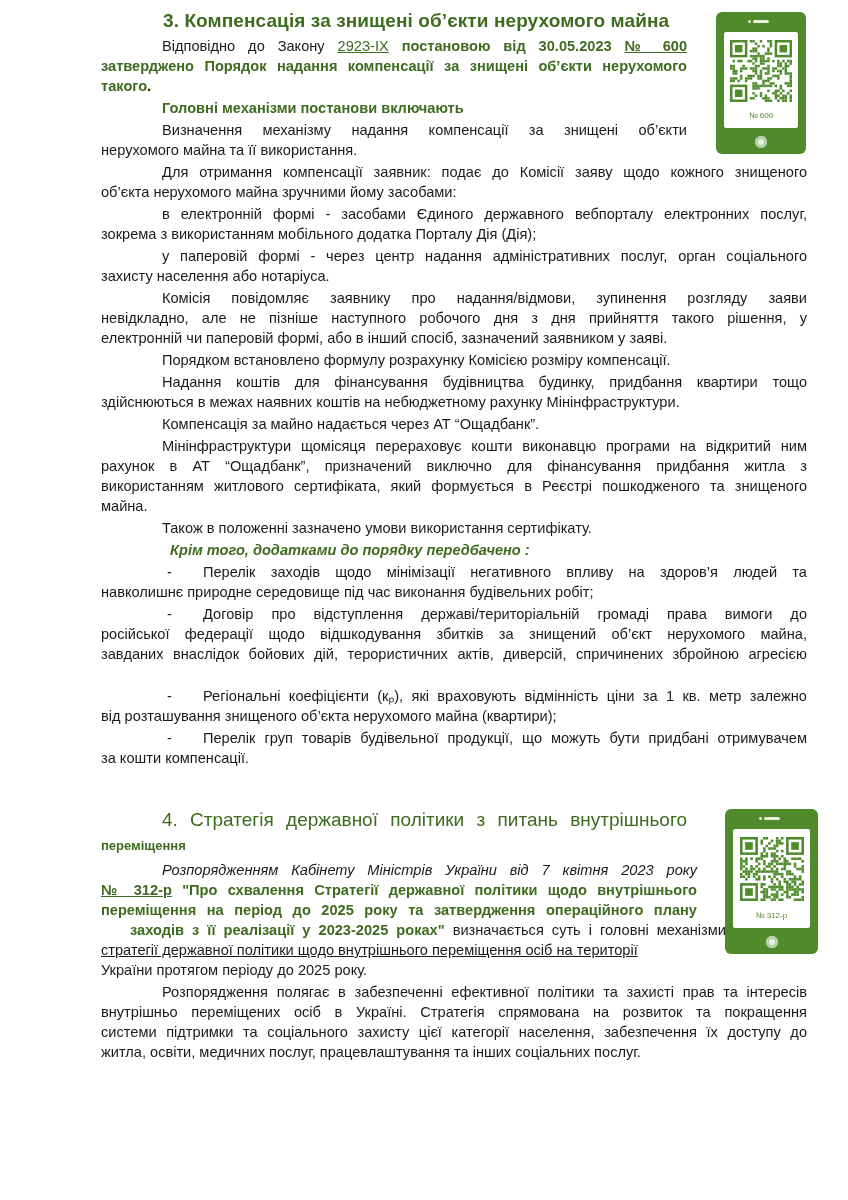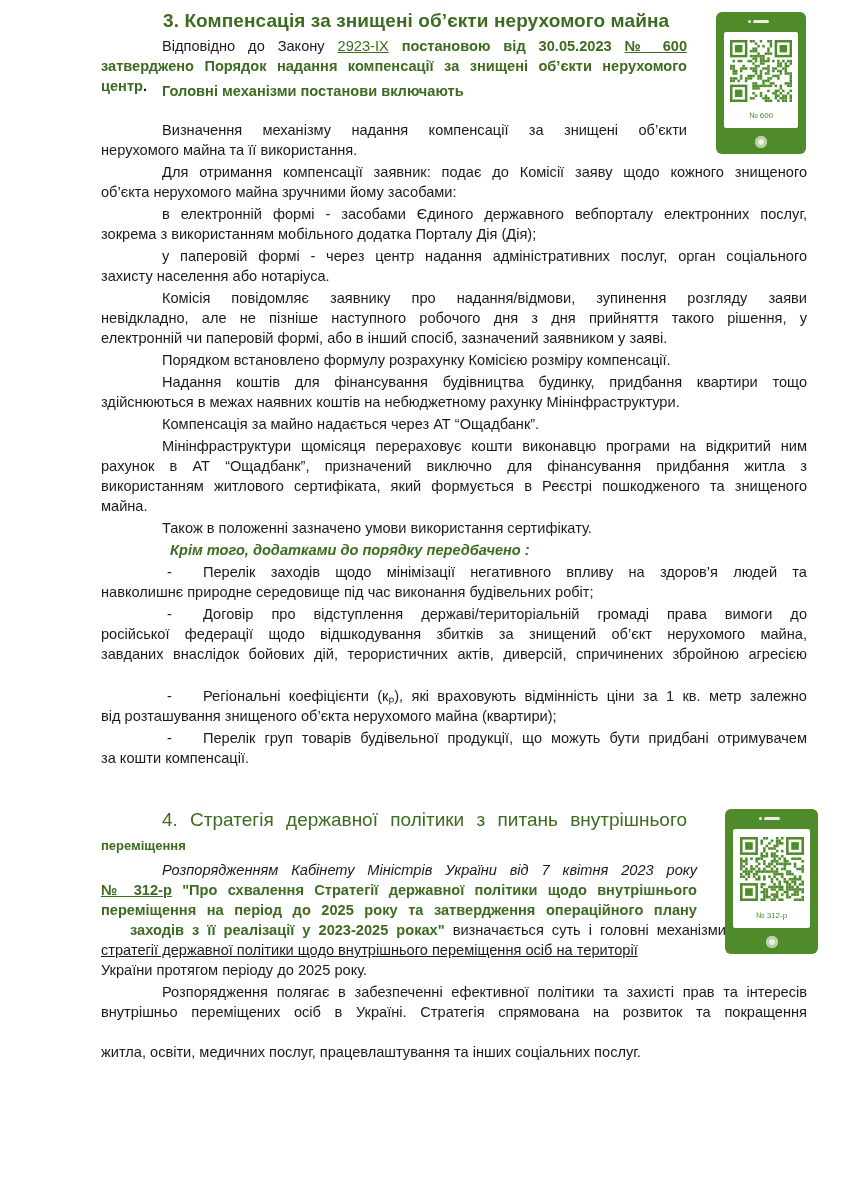--- a/index.html
+++ b/index.html
@@ -39,23 +39,23 @@
 
   <div class="h" style="left:163px; top:10px;">3. Компенсація за знищені об’єкти нерухомого майна</div>
 
   <div class="just narrow indent" style="top:36px;">
     <span>Відповідно до Закону</span>
     <span class="ul green">2923-IX</span>
     <span class="bold green">постановою від 30.05.2023</span>
     <span class="bold green ul">№ 600</span>
   </div>
   <div class="just narrow bold green" style="top:56px;">затверджено Порядок надання компенсації за знищені об’єкти нерухомого</div>
-  <div class="line bold green" style="top:76px;"><span>центр</span><span style="color:#1a1a1a">.</span></div>
-
-  <div class="line bold green" style="top:81px; left:162px;">Головні механізми постанови включають</div>
+  <div class="line bold green" style="top:76px;"><span>такого</span><span style="color:#1a1a1a">.</span></div>
+
+  <div class="line bold green" style="top:98px; left:162px;">Головні механізми постанови включають</div>
 
   <div class="just narrow indent" style="top:120px;">Визначення механізму надання компенсації за знищені об’єкти</div>
   <div class="line" style="top:140px;">нерухомого майна та її використання.</div>
   <div class="just indent" style="top:162px;">Для отримання компенсації заявник: подає до Комісії заяву щодо кожного знищеного</div>
   <div class="line" style="top:182px;">об’єкта нерухомого майна зручними йому засобами:</div>
   <div class="just indent" style="top:204px;">в електронній формі - засобами Єдиного державного вебпорталу електронних послуг,</div>
   <div class="line" style="top:224px;">зокрема з використанням мобільного додатка Порталу Дія (Дія);</div>
   <div class="just indent" style="top:246px;">у паперовій формі - через центр надання адміністративних послуг, орган соціального</div>
   <div class="line" style="top:266px;">захисту населення або нотаріуса.</div>
   <div class="just indent" style="top:288px;">Комісія повідомляє заявнику про надання/відмови, зупинення розгляду заяви</div>
@@ -298,20 +298,21 @@
 
   <div class="just narrow2 indent" style="top:860px;font-style:italic;">Розпорядженням Кабінету Міністрів України від 7 квітня 2023 року</div>
   <div class="just narrow2" style="top:880px;"><span class="ul bold green">№ 312-р</span> <span class="bold green">"Про схвалення Стратегії державної політики щодо внутрішнього</span></div>
   <div class="just narrow2 bold green" style="top:900px;">переміщення на період до 2025 року та затвердження операційного плану</div>
   <div class="just narrow2" style="top:920px;margin-left:29px;"><span class="bold green">заходів з її реалізації у 2023-2025 роках"</span> <span>визначається суть і головні механізми</span></div>
   <div class="line" style="top:940px;text-decoration:underline;">стратегії державної політики щодо внутрішнього переміщення осіб на території</div>
   <div class="line" style="top:960px;">України протягом періоду до 2025 року.</div>
 
   <div class="just indent" style="top:982px;">Розпорядження полягає в забезпеченні ефективної політики та захисті прав та інтересів</div>
   <div class="just" style="top:1002px;">внутрішньо переміщених осіб в Україні. Стратегія спрямована на розвиток та покращення</div>
+  <div class="just" style="top:1022px;">системи підтримки та соціального захисту цієї категорії населення, забезпечення їх доступу до</div>
   <div class="line" style="top:1042px;">житла, освіти, медичних послуг, працевлаштування та інших соціальних послуг.</div>
 
   <div class="phone" style="left:725px; top:809px; width:93px; height:145px;">
     <div class="speaker"></div>
     <div class="screen">
       <svg class="qr qr-svg" width="64" height="64" viewBox="0 0 25 25">
           <rect x="9" y="0" width="1" height="1" fill="#4f8a2b"></rect>
           <rect x="10" y="0" width="1" height="1" fill="#4f8a2b"></rect>
           <rect x="14" y="0" width="1" height="1" fill="#4f8a2b"></rect>
           <rect x="16" y="0" width="1" height="1" fill="#4f8a2b"></rect>

